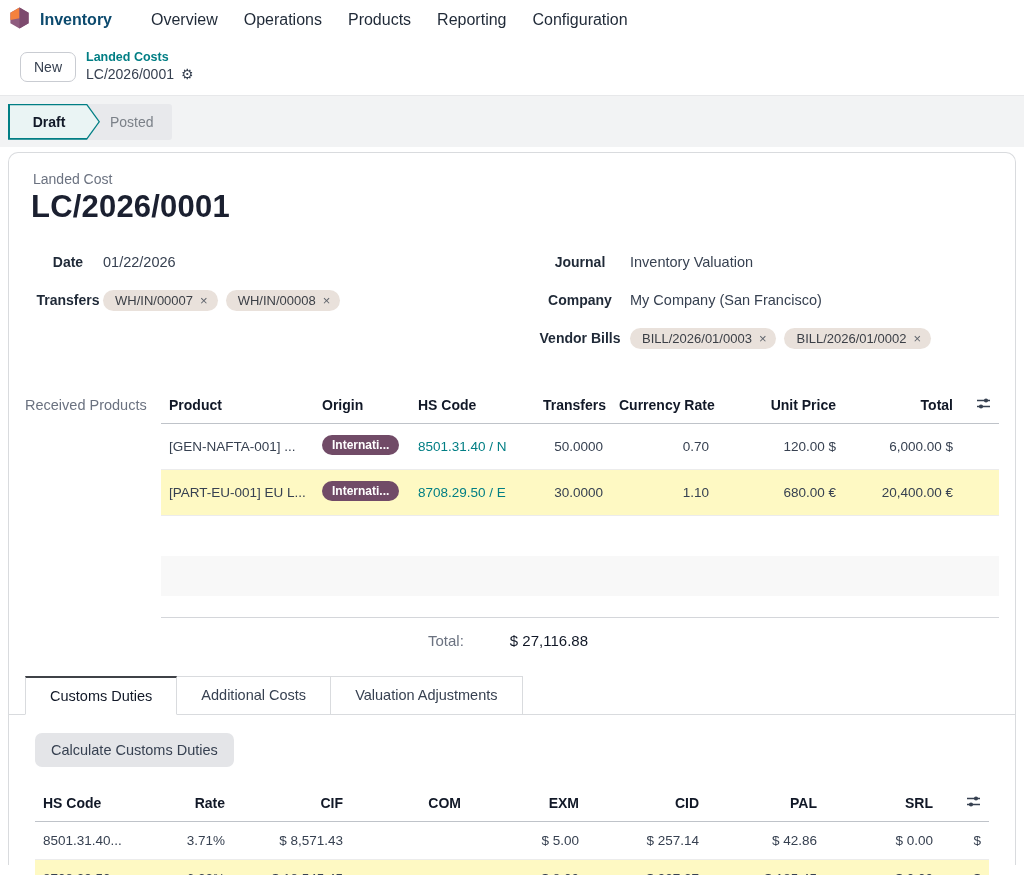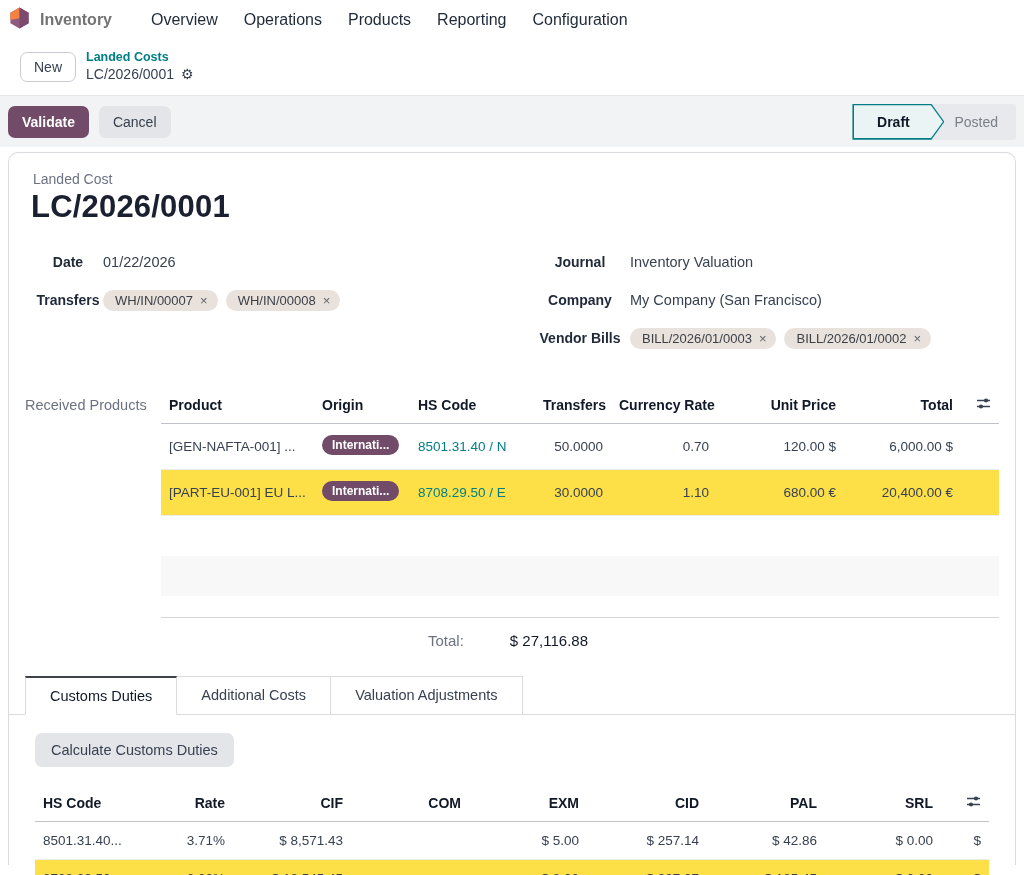--- a/index.html
+++ b/index.html
@@ -2,21 +2,21 @@
 <html><head>
 <meta charset="utf-8">
 <style>
   * { margin:0; padding:0; box-sizing:border-box; }
   html,body { width:1024px; height:875px; overflow:hidden; background:#fff;
     font-family:"Liberation Sans", sans-serif; color:#374151; }
 
   
   .topnav { display:flex; align-items:center; height:40px; padding:0 8px; background:#fff; }
   .app-brand { display:flex; align-items:center; gap:9px; margin-right:26px; cursor:pointer; }
-  .app-brand .app-name { font-size:16px; font-weight:700; color:#737373; }
+  .app-brand .app-name { font-size:16px; font-weight:700; color:#0c4a6e; }
   .topnav .menu-item { font-size:16px; color:#1f2937; padding:0 13px; cursor:pointer; }
 
   
   .crumb-row { display:flex; align-items:center; padding:10px 8px 12px 20px; }
   .btn-new { border:1px solid #c9ccd2; background:#fff; border-radius:7px; padding:6px 13px;
     font-size:14px; color:#374151; font-weight:500; cursor:pointer; }
   .crumb-block { margin-left:10px; line-height:1.25; }
   .crumb-parent { font-size:12.5px; font-weight:700; color:#017e84; cursor:pointer; }
   .crumb-current { font-size:14px; color:#374151; display:flex; align-items:center; gap:7px; }
   .gear { font-size:14px; color:#374151; cursor:pointer; }
@@ -55,21 +55,21 @@
   .f-value { font-size:14.5px; color:#374151; cursor:text; }
   .tag { display:inline-flex; align-items:center; gap:7px; background:#e9e1db; border-radius:11px;
     padding:3px 10px 3px 12px; font-size:13px; color:#3b3f46; margin-right:8px; }
   .tag .x { color:#5f646c; font-size:13px; cursor:pointer; }
 
   
   .o-table { width:100%; }
   .o-thead { display:grid; align-items:center; border-bottom:1px solid #bfc3c9; }
   .o-th { font-size:14px; font-weight:700; color:#111827; padding:9px 8px; white-space:nowrap; overflow:hidden; }
   .o-row { display:grid; align-items:center; border-bottom:1px solid #ececec; }
-  .o-row.alt { background:#fde047; }
+  .o-row.alt { background:#fef9c3; }
   .o-td { font-size:13.5px; color:#374151; padding:11px 8px; white-space:nowrap; overflow:hidden; cursor:text; }
   .num { text-align:right; }
   .link { color:#017e84; cursor:pointer; }
   .badge { display:inline-block; background:#714b67; color:#fff; font-size:12px; font-weight:600;
     border-radius:11px; padding:3px 10px; max-width:86px; white-space:nowrap; overflow:hidden; }
   .empty-row { height:40px; border-bottom:none; }
   .empty-row.alt { background:#f8f8f8; }
   .sliders-icon { display:inline-block; cursor:pointer; }
 
   
@@ -126,24 +126,20 @@
   <div class="crumb-block">
     <div class="crumb-parent">Landed Costs</div>
     <div class="crumb-current">
       <span>LC/2026/0001</span>
       <span class="gear">⚙</span>
     </div>
   </div>
 </div>
 
 <div class="statusbar">
-  <div class="sb-left">
-    <button class="btn-primary">Validate</button>
-    <button class="btn-secondary">Cancel</button>
-  </div>
   <div class="stepper">
     <div class="stage-draft-outer">
       <div class="stage-draft-inner">Draft</div>
     </div>
     <span class="stage-posted">Posted</span>
   </div>
 </div>
 
 <div class="sheet">
 

